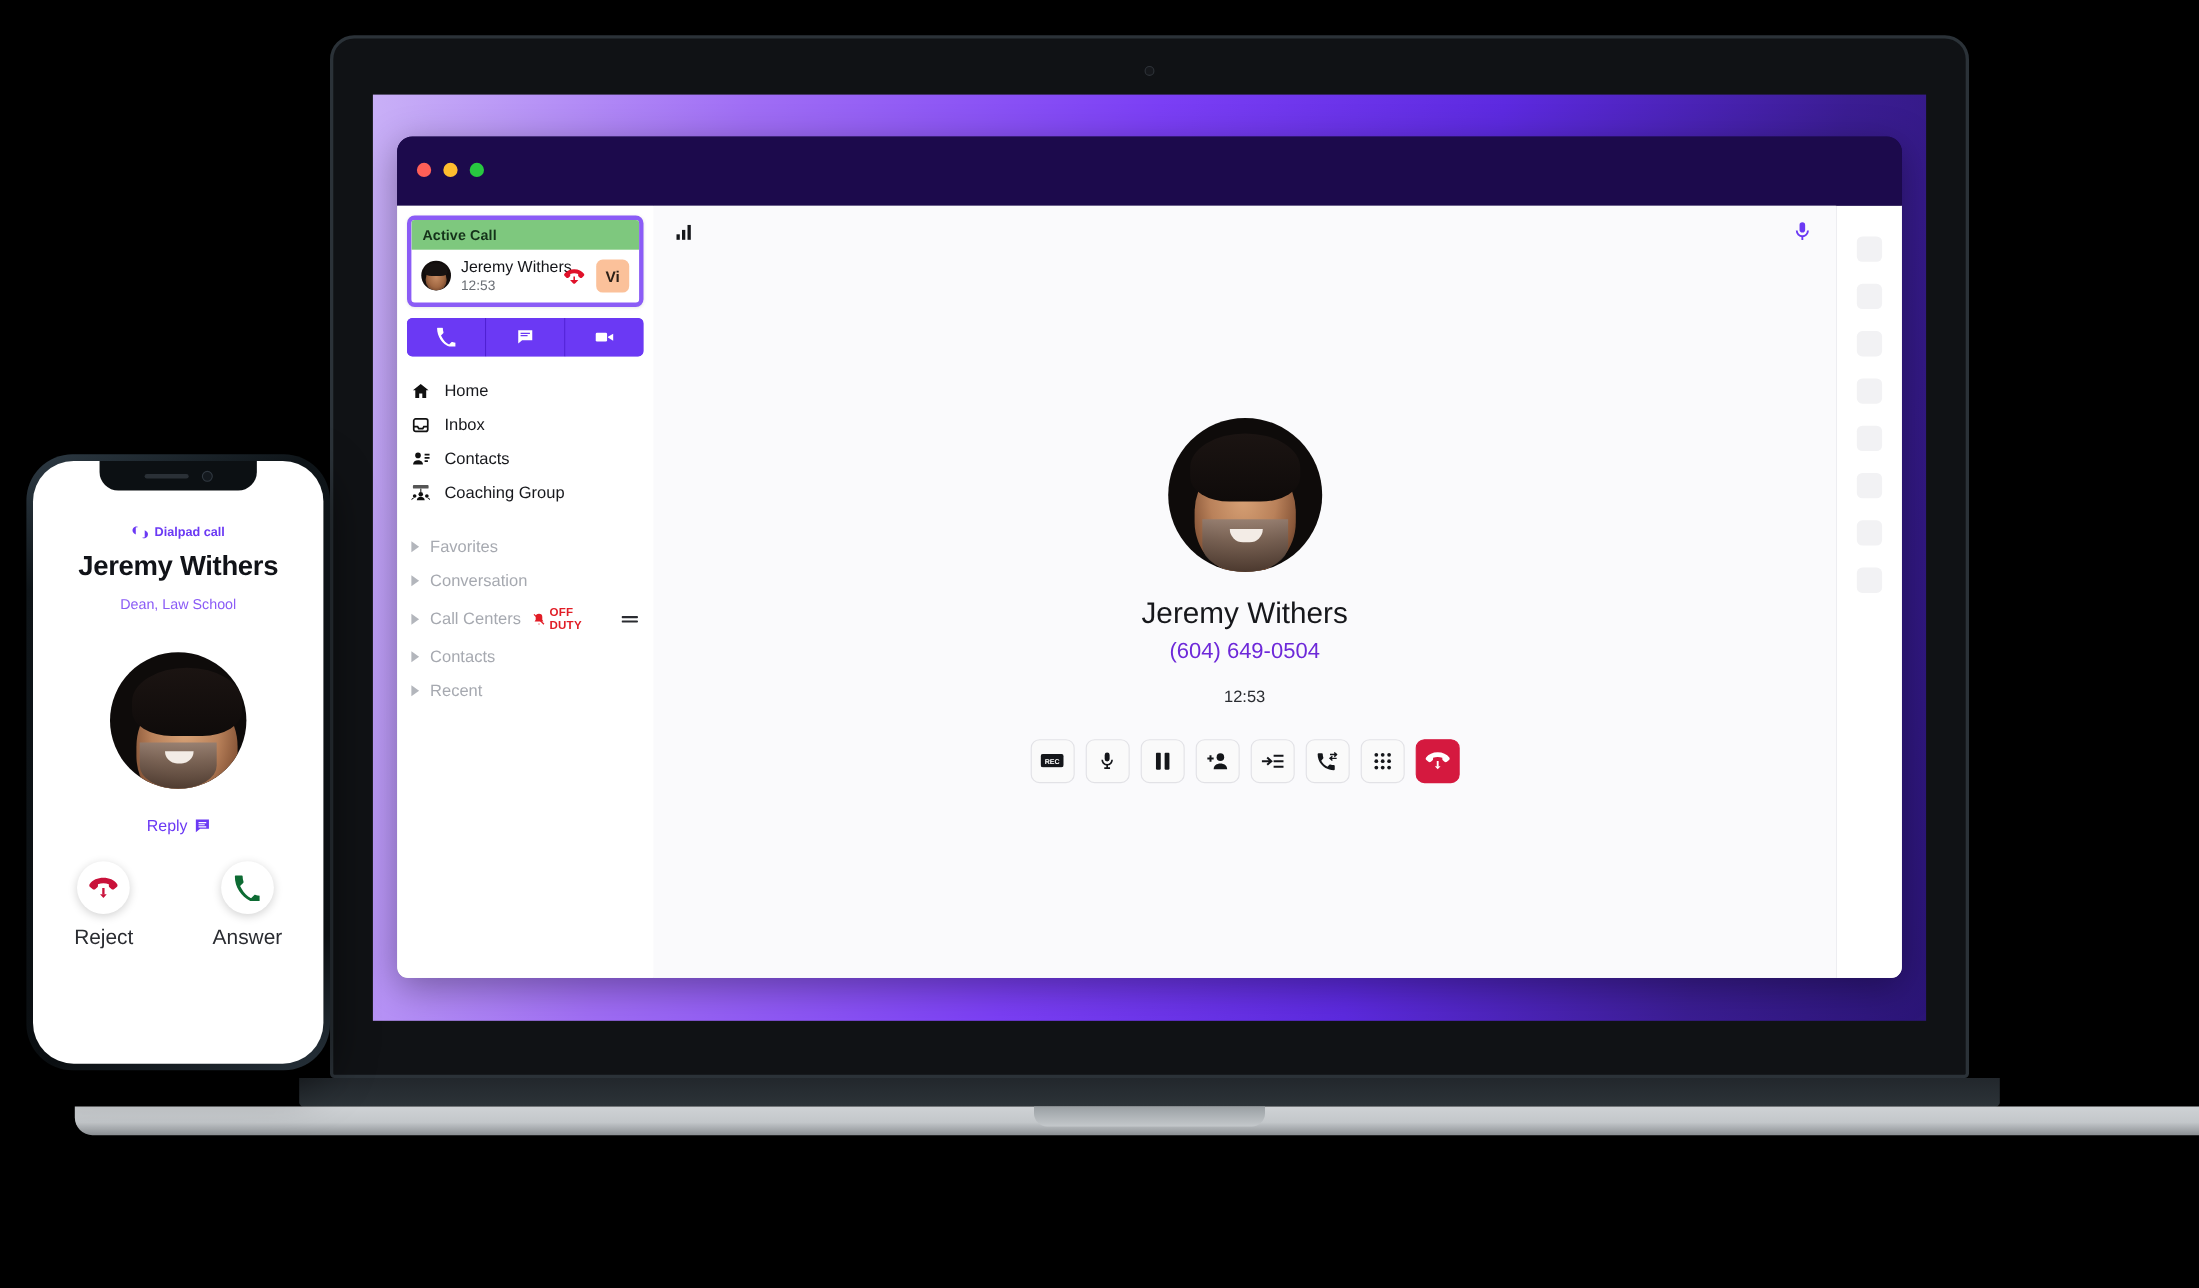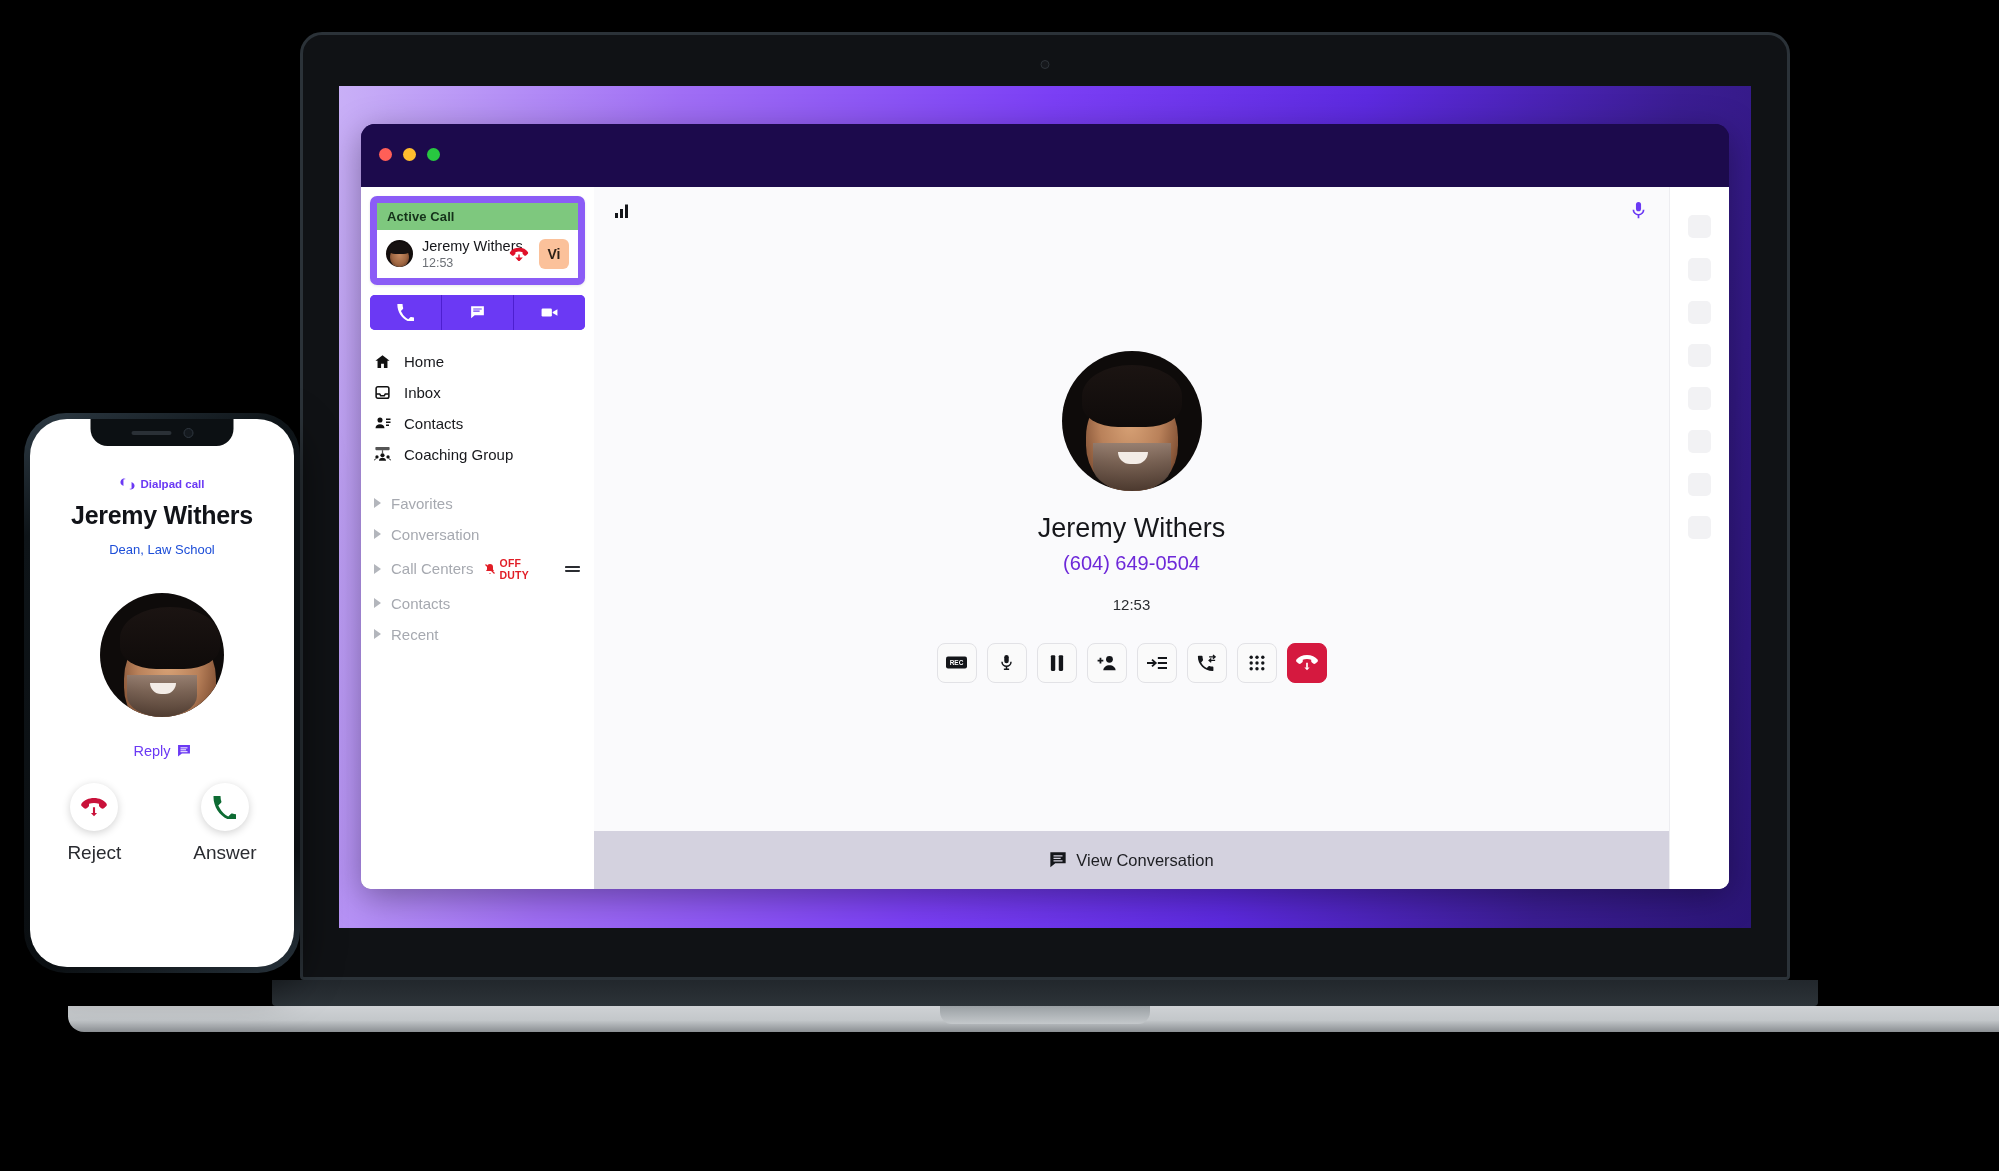--- a/index.html
+++ b/index.html
@@ -64,21 +64,21 @@
   .l-yel { background: #ffbd2e; }
   .l-grn { background: #28c840; }
 
   .app-body { display: flex; height: 702px; background: #ffffff; }
 
   
   .sidebar { width: 233px; background: #ffffff; flex-shrink: 0; position: relative; }
 
   .active-call-card {
     margin: 9px 9px 0 9px; border-radius: 7px; overflow: hidden;
-    border: 7px solid #8b5cf6; background: #fff;
+    border: 4px solid #8b5cf6; background: #fff;
     box-shadow: 0 1px 3px rgba(0,0,0,.09);
   }
   .ac-header {
     background: #7ec87e; color: #15321a; font-weight: bold;
     font-size: 13px; padding: 6px 10px; letter-spacing: .1px;
   }
   .ac-row { display: flex; align-items: center; padding: 8px 9px; gap: 9px; }
   .ac-avatar {
     width: 27px; height: 27px; border-radius: 50%; flex-shrink: 0;
     background: #120d0c; position: relative; overflow: hidden;
@@ -197,21 +197,21 @@
     width: 143px; height: 27px; background: #0c1013;
     border-radius: 0 0 17px 17px;
     display: flex; align-items: center; justify-content: center; gap: 12px;
   }
   .notch-speaker { width: 40px; height: 4px; border-radius: 3px; background: #2a3036; }
   .notch-cam { width: 10px; height: 10px; border-radius: 50%; background: #14191e; border: 1px solid #303840; }
 
   .ph-brand { margin-top: 59px; display: flex; align-items: center; justify-content: center; gap: 6px; }
   .ph-brand-txt { color: #6b39f4; font-size: 11.5px; font-weight: bold; }
   .ph-name { margin-top: 11px; text-align: center; font-size: 25px; font-weight: bold; color: #111318; letter-spacing: -.3px; }
-  .ph-sub { margin-top: 12px; text-align: center; font-size: 13px; color: #1d4ed8; }
+  .ph-sub { margin-top: 12px; text-align: center; font-size: 13px; color: #8b5cf6; }
 
   .ph-avatar {
     margin: 36px auto 0 auto; width: 124px; height: 124px; border-radius: 50%;
     background: #0e0b0a; position: relative; overflow: hidden;
   }
   .ph-avatar .beard { left:27px; top:82px; width:70px; height:42px; }
   .ph-avatar .smile { left:50px; top:90px; width:26px; height:11px; }
 
   .ph-reply { margin-top: 26px; display: flex; align-items: center; justify-content: center; gap: 6px; }
   .ph-reply-txt { color: #6b39f4; font-size: 14.5px; }
@@ -457,29 +457,20 @@
                 <div class="ctl danger">
                   <svg width="24" height="17" viewBox="0 0 26 19">
                       <path d="M13 1C8 1 3.6 3 1.2 6.2c-.6.9-.5 2 .3 2.7l2.1 1.8c.7.6 1.8.6 2.5 0l1.7-1.5c.3-.3.5-.7.5-1.1V6.5c1.5-.5 3.1-.8 4.7-.8s3.2.3 4.7.8v1.6c0 .4.2.8.5 1.1l1.7 1.5c.7.6 1.8.6 2.5 0l2.1-1.8c.8-.7.9-1.8.3-2.7C22.4 3 18 1 13 1z" fill="#fff"></path>
                       <path d="M13 9.8v5.6" stroke="#fff" stroke-width="1.9"></path>
                       <path d="M13 18.3l-2.9-3.2h5.8z" fill="#fff"></path>
                     </svg>
                 </div>
               </div>
             </div>
 
-            <div class="footer-bar">
-              <span>
-                <svg width="18" height="18" viewBox="0 0 20 20">
-                    <path d="M1.5 1.5h17v12H7l-5.5 4.5v-16.5z" fill="#14161a"></path>
-                    <path d="M5 5.5h10M5 8.3h8M5 11h10" stroke="#d4d2df" stroke-width="1.4"></path>
-                  </svg>
-              </span>
-              <span>View Conversation</span>
-            </div>
           </div>
 
           <div class="right-rail">
             <div class="rail-item"></div>
             <div class="rail-item"></div>
             <div class="rail-item"></div>
             <div class="rail-item"></div>
             <div class="rail-item"></div>
             <div class="rail-item"></div>
             <div class="rail-item"></div>

